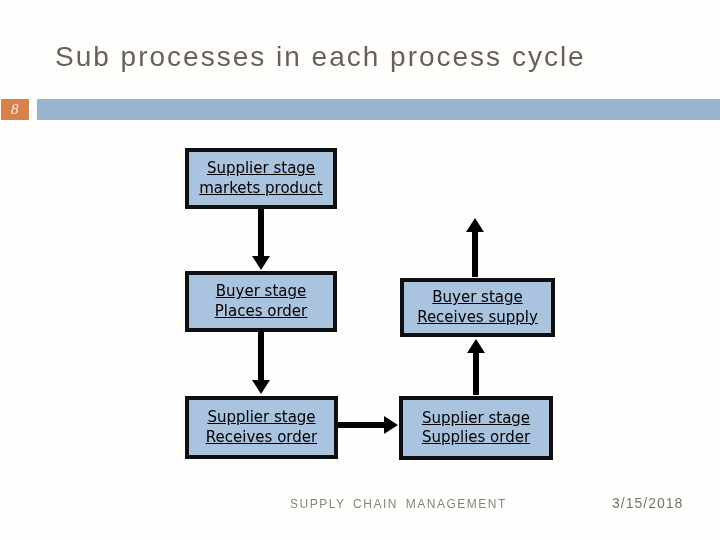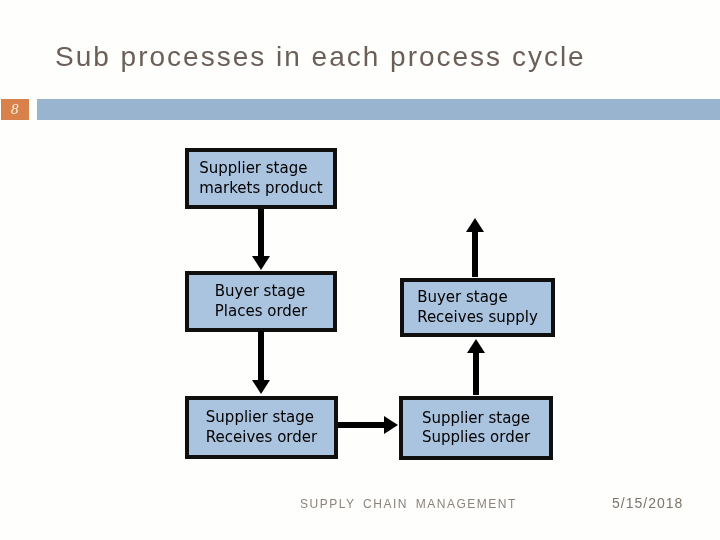--- a/index.html
+++ b/index.html
@@ -35,43 +35,43 @@
     width: 683px; height: 21px;
     background: #99b4cf;
   }
 
   .flow-box {
     position: absolute;
     background: #aac3de;
     border: 4px solid #0f0f0f;
     box-sizing: border-box;
     display: flex; align-items: center; justify-content: center;
-    text-align: left;
+    text-align: center;
     color: #000;
     font-family: "DejaVu Sans", sans-serif;
     font-size: 15px;
     line-height: 1.27;
+    text-decoration: underline;
   }
   .flow-box span { white-space: pre-line; }
 
   .box-supplier-markets  { left: 185px; top: 148px; width: 152px; height: 61px; }
   .box-buyer-places      { left: 185px; top: 271px; width: 152px; height: 61px; }
   .box-supplier-receives { left: 185px; top: 396px; width: 153px; height: 63px; }
   .box-buyer-returns     { left: 388px; top: 147px; width: 166px; height: 69px; font-size: 12.5px; line-height: 1.3; }
   .box-buyer-receives    { left: 400px; top: 278px; width: 155px; height: 59px; }
   .box-supplier-supplies { left: 399px; top: 396px; width: 154px; height: 64px; }
 
   .arrows { position: absolute; left: 0; top: 0; pointer-events: none; }
 
   .footer-text {
     position: absolute; left: 290px; top: 497px;
     font-size: 12px; letter-spacing: 1.5px; word-spacing: 3px;
     color: #8b837b;
     white-space: nowrap;
-    margin-left: 10px;
   }
   .footer-date {
     position: absolute; left: 612px; top: 495px;
     font-size: 14px; letter-spacing: 1px;
     color: #7c746c;
     white-space: nowrap;
   }
 </style>
 </head>
 <body>
@@ -123,15 +123,15 @@
       <line x1="476" y1="395" x2="476" y2="352" stroke="#000" stroke-width="6"></line>
       <polygon points="467,353 485,353 476,339" fill="#000"></polygon>
     </g>
     <g>
       <line x1="475" y1="277" x2="475" y2="231" stroke="#000" stroke-width="6"></line>
       <polygon points="466,232 484,232 475,218" fill="#000"></polygon>
     </g>
   </svg>
 
   <div class="footer-text">SUPPLY CHAIN MANAGEMENT</div>
-  <div class="footer-date">5/15/2018</div>
+  <div class="footer-date">3/15/2018</div>
 
 </div>
 
 </body></html>

